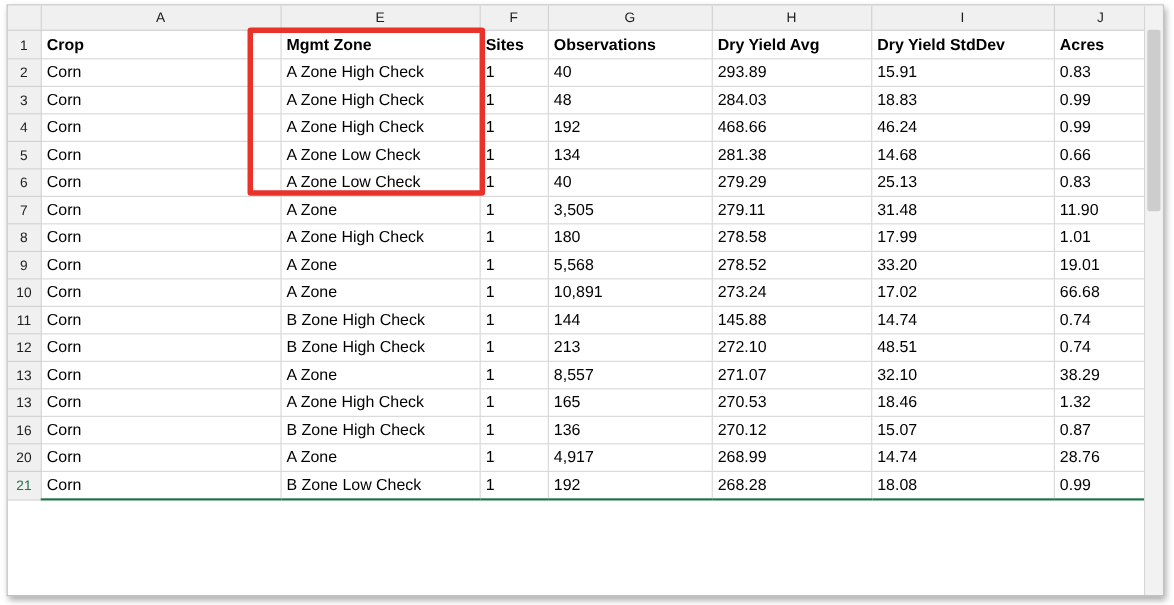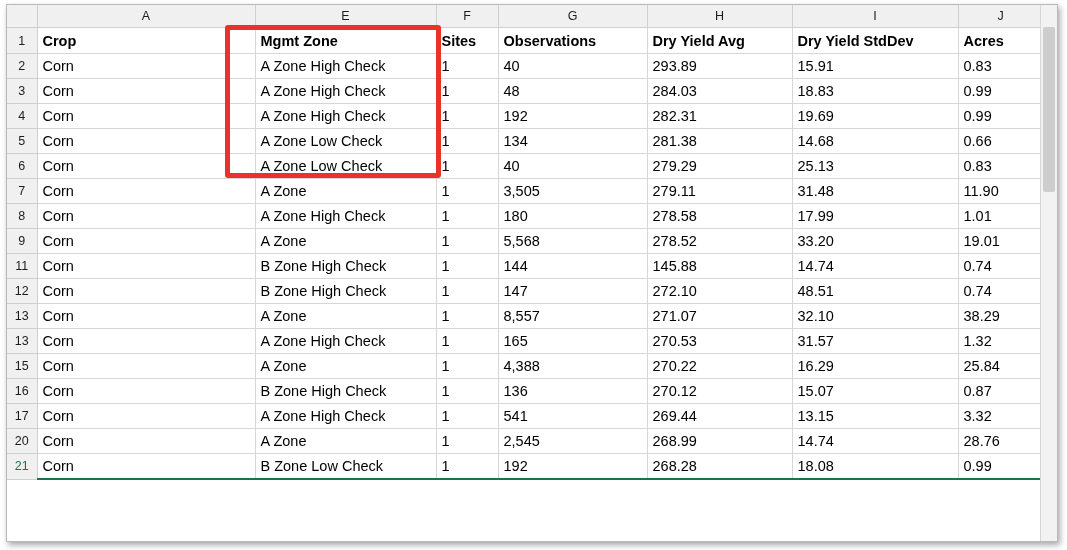--- a/index.html
+++ b/index.html
@@ -188,22 +188,22 @@
           <td class="cell">284.03</td>
           <td class="cell">18.83</td>
           <td class="cell">0.99</td>
         </tr>
         <tr>
           <td class="rowhead">4</td>
           <td class="cell">Corn</td>
           <td class="cell">A Zone High Check</td>
           <td class="cell">1</td>
           <td class="cell">192</td>
-          <td class="cell">282.31</td>
-          <td class="cell">19.69</td>
+          <td class="cell">468.66</td>
+          <td class="cell">46.24</td>
           <td class="cell">0.99</td>
         </tr>
         <tr>
           <td class="rowhead">5</td>
           <td class="cell">Corn</td>
           <td class="cell">A Zone Low Check</td>
           <td class="cell">1</td>
           <td class="cell">134</td>
           <td class="cell">281.38</td>
           <td class="cell">14.68</td>
@@ -243,35 +243,45 @@
           <td class="rowhead">9</td>
           <td class="cell">Corn</td>
           <td class="cell">A Zone</td>
           <td class="cell">1</td>
           <td class="cell">5,568</td>
           <td class="cell">278.52</td>
           <td class="cell">33.20</td>
           <td class="cell">19.01</td>
         </tr>
         <tr>
+          <td class="rowhead">10</td>
+          <td class="cell">Corn</td>
+          <td class="cell">A Zone</td>
+          <td class="cell">1</td>
+          <td class="cell">10,891</td>
+          <td class="cell">273.24</td>
+          <td class="cell">17.02</td>
+          <td class="cell">66.68</td>
+        </tr>
+        <tr>
           <td class="rowhead">11</td>
           <td class="cell">Corn</td>
           <td class="cell">B Zone High Check</td>
           <td class="cell">1</td>
           <td class="cell">144</td>
           <td class="cell">145.88</td>
           <td class="cell">14.74</td>
           <td class="cell">0.74</td>
         </tr>
         <tr>
           <td class="rowhead">12</td>
           <td class="cell">Corn</td>
           <td class="cell">B Zone High Check</td>
           <td class="cell">1</td>
-          <td class="cell">147</td>
+          <td class="cell">213</td>
           <td class="cell">272.10</td>
           <td class="cell">48.51</td>
           <td class="cell">0.74</td>
         </tr>
         <tr>
           <td class="rowhead">13</td>
           <td class="cell">Corn</td>
           <td class="cell">A Zone</td>
           <td class="cell">1</td>
           <td class="cell">8,557</td>
@@ -279,59 +289,39 @@
           <td class="cell">32.10</td>
           <td class="cell">38.29</td>
         </tr>
         <tr>
           <td class="rowhead">13</td>
           <td class="cell">Corn</td>
           <td class="cell">A Zone High Check</td>
           <td class="cell">1</td>
           <td class="cell">165</td>
           <td class="cell">270.53</td>
-          <td class="cell">31.57</td>
+          <td class="cell">18.46</td>
           <td class="cell">1.32</td>
-        </tr>
-        <tr>
-          <td class="rowhead">15</td>
-          <td class="cell">Corn</td>
-          <td class="cell">A Zone</td>
-          <td class="cell">1</td>
-          <td class="cell">4,388</td>
-          <td class="cell">270.22</td>
-          <td class="cell">16.29</td>
-          <td class="cell">25.84</td>
         </tr>
         <tr>
           <td class="rowhead">16</td>
           <td class="cell">Corn</td>
           <td class="cell">B Zone High Check</td>
           <td class="cell">1</td>
           <td class="cell">136</td>
           <td class="cell">270.12</td>
           <td class="cell">15.07</td>
           <td class="cell">0.87</td>
         </tr>
         <tr>
-          <td class="rowhead">17</td>
-          <td class="cell">Corn</td>
-          <td class="cell">A Zone High Check</td>
-          <td class="cell">1</td>
-          <td class="cell">541</td>
-          <td class="cell">269.44</td>
-          <td class="cell">13.15</td>
-          <td class="cell">3.32</td>
-        </tr>
-        <tr>
           <td class="rowhead">20</td>
           <td class="cell">Corn</td>
           <td class="cell">A Zone</td>
           <td class="cell">1</td>
-          <td class="cell">2,545</td>
+          <td class="cell">4,917</td>
           <td class="cell">268.99</td>
           <td class="cell">14.74</td>
           <td class="cell">28.76</td>
         </tr>
         <tr class="last-row">
           <td class="rowhead last">21</td>
           <td class="cell">Corn</td>
           <td class="cell">B Zone Low Check</td>
           <td class="cell">1</td>
           <td class="cell">192</td>

